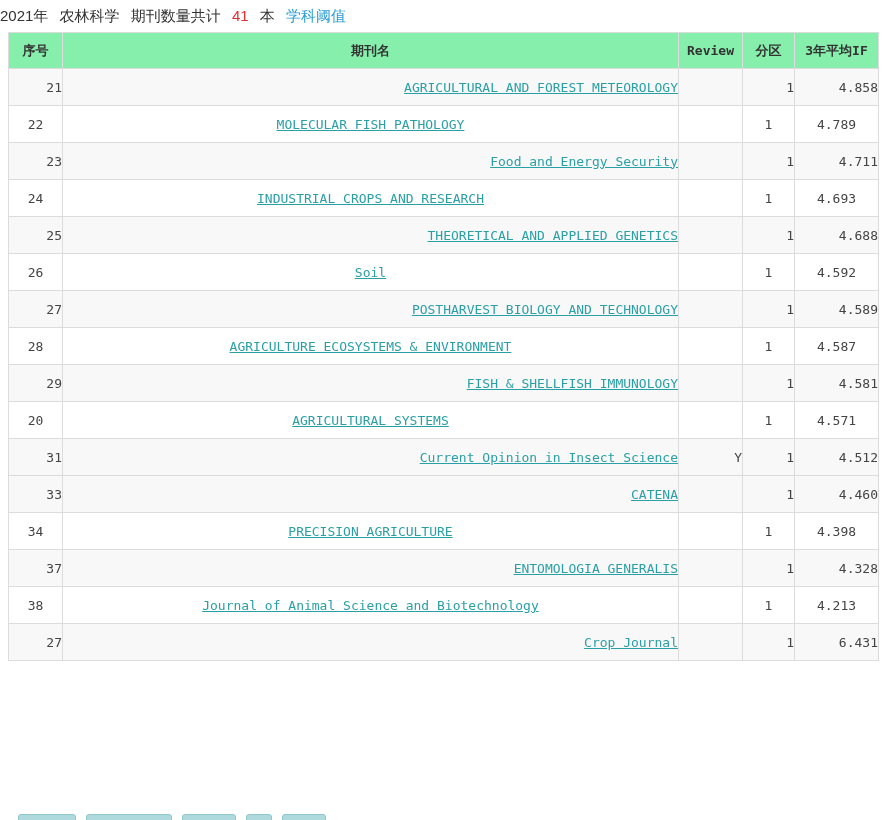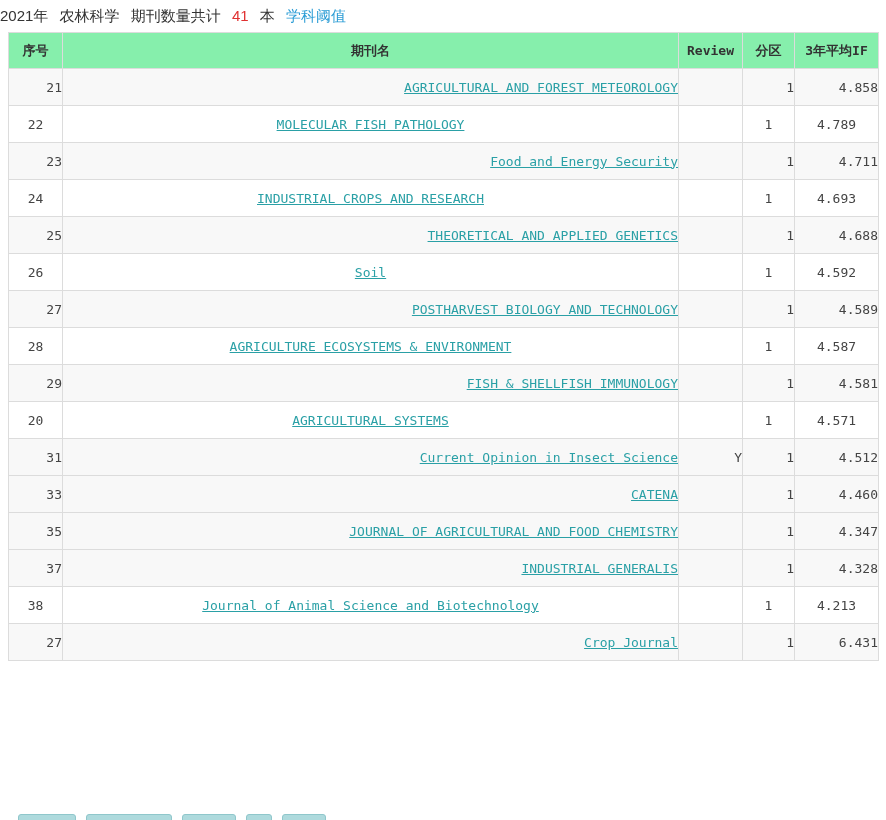--- a/index.html
+++ b/index.html
@@ -169,33 +169,33 @@
 
 
   <tr class="odd">
     <td>33</td>
     <td><span class="journal-name">CATENA</span></td>
     <td></td>
     <td>1</td>
     <td>4.460</td>
   </tr>
 
-
-  <tr class="odd">
-    <td>35</td>
-    <td><span class="journal-name">JOURNAL OF AGRICULTURAL AND FOOD CHEMISTRY</span></td>
-    <td></td>
-    <td>1</td>
-    <td>4.347</td>
-  </tr>
+  <tr>
+    <td>34</td>
+    <td><span class="journal-name">PRECISION AGRICULTURE</span></td>
+    <td></td>
+    <td>1</td>
+    <td>4.398</td>
+  </tr>
+
 
 
   <tr class="odd">
     <td>37</td>
-    <td><span class="journal-name">INDUSTRIAL GENERALIS</span></td>
+    <td><span class="journal-name">ENTOMOLOGIA GENERALIS</span></td>
     <td></td>
     <td>1</td>
     <td>4.328</td>
   </tr>
 
   <tr>
     <td>38</td>
     <td><span class="journal-name">Journal of Animal Science and Biotechnology</span></td>
     <td></td>
     <td>1</td>

